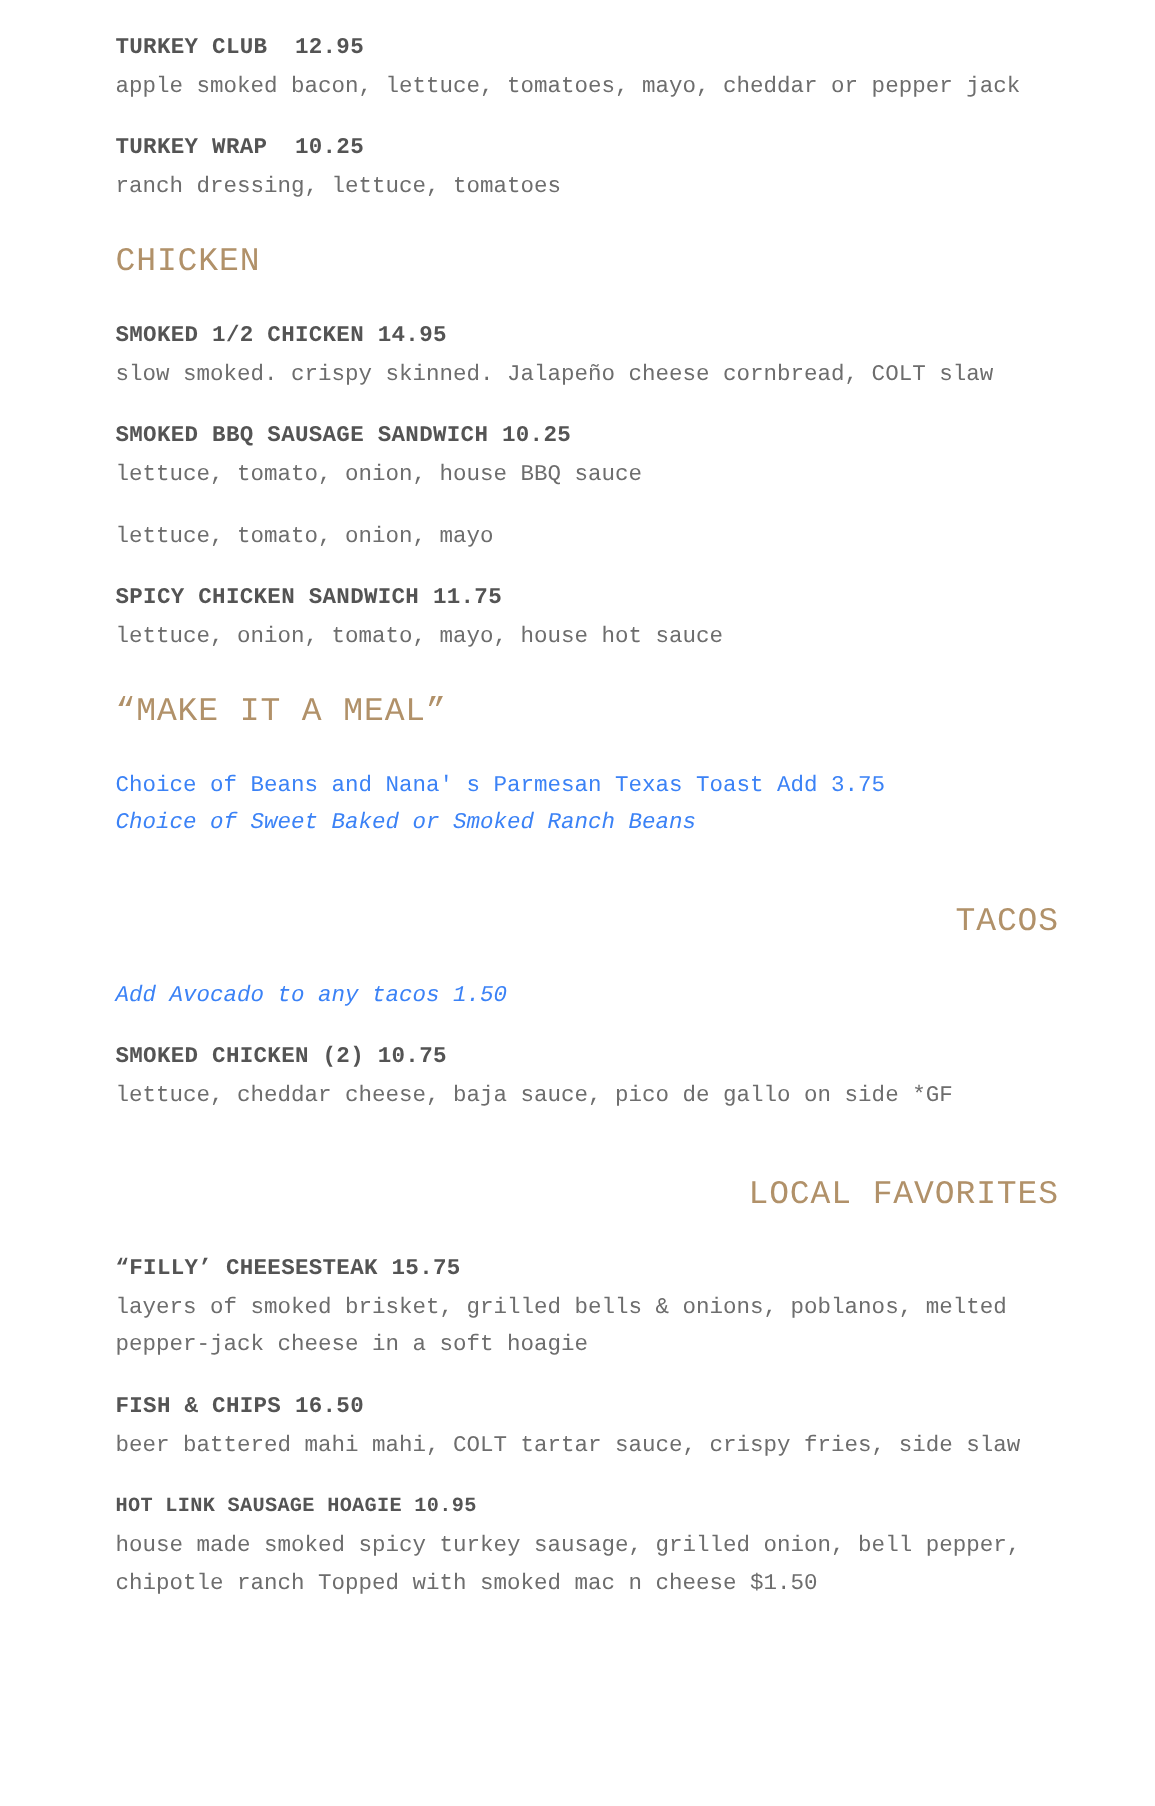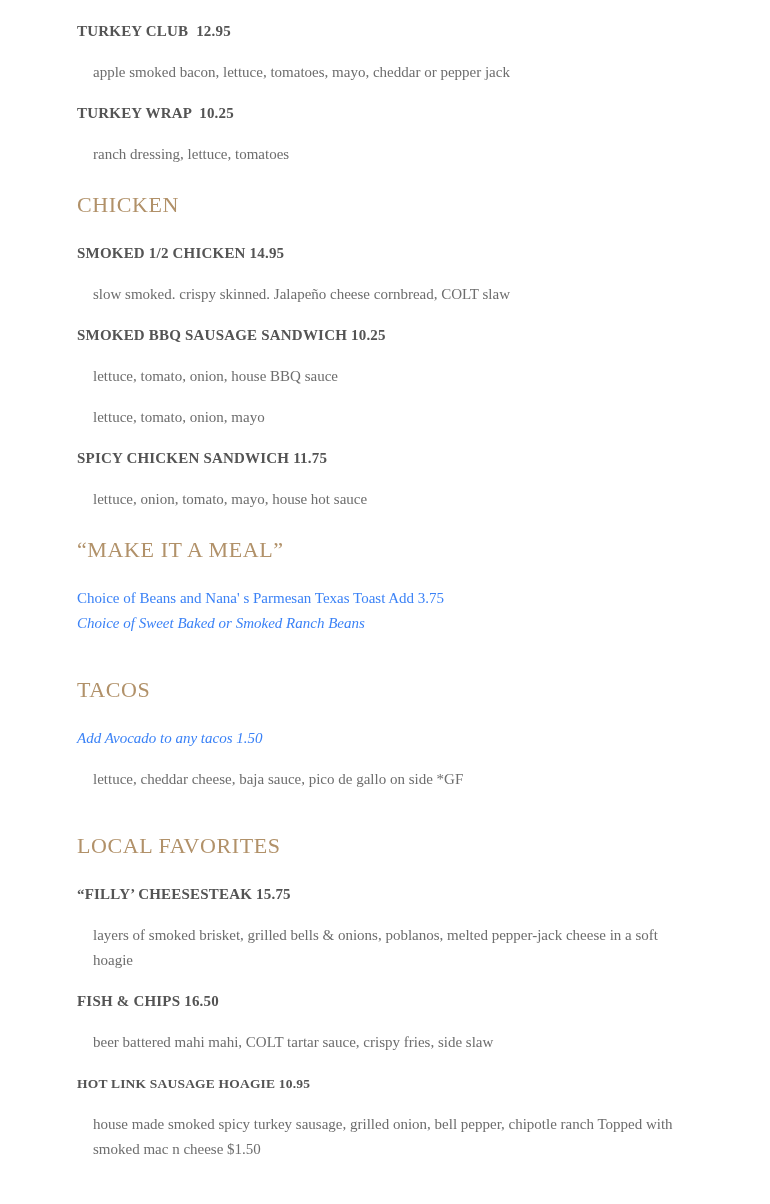--- a/index.html
+++ b/index.html
@@ -6,34 +6,35 @@
     margin: 0;
     padding: 0;
     background: #ffffff;
   }
   .page {
     width: 770px;
     height: 1204px;
     box-sizing: border-box;
     padding: 19px 64px 20px 77px;
     background: #ffffff;
-    font-family: Liberation Serif, serif;
+    font-family: Liberation Mono, monospace;
     overflow: hidden;
   }
   .section-heading {
     font-size: 22px;
     font-weight: 400;
     color: #b19169;
     letter-spacing: 0.6px;
     margin: 24px 0 22px 0;
     line-height: 28px;
     white-space: pre-wrap;
   }
   .section.extra-gap .section-heading {
     margin-top: 40px;
+    text-align: right;
   }
   .menu-item {
     margin-bottom: 16px;
   }
   .item-title {
     font-size: 15px;
     font-weight: 700;
     color: #545454;
     margin: 0 0 1px 0;
     line-height: 25px;
@@ -43,21 +44,21 @@
   .item-title .title-rest {
     font-weight: 600;
   }
   .menu-item.small-title .item-title {
     font-size: 13.5px;
   }
   .item-desc {
     font-size: 15px;
     font-weight: 400;
     color: #6d6d6d;
-    margin: 16px;
+    margin: 0;
     line-height: 25px;
   }
   .note {
     font-size: 15px;
     color: #3b82f6;
     margin: 0;
     line-height: 25px;
   }
   .note.italic {
     font-style: italic;
@@ -108,20 +109,21 @@
       <p class="note italic">Choice of Sweet Baked or Smoked Ranch Beans</p>
     </div>
   </div>
 
   <div class="section extra-gap">
     <h2 class="section-heading">TACOS</h2>
     <div class="notes-block">
       <p class="note italic">Add Avocado to any tacos 1.50</p>
     </div>
     <div class="menu-item">
+      <h4 class="item-title">SMOKED CHICKEN (2) 10.75</h4>
       <p class="item-desc">lettuce, cheddar cheese, baja sauce, pico de gallo on side *GF</p>
     </div>
   </div>
 
   <div class="section extra-gap">
     <h2 class="section-heading">LOCAL FAVORITES</h2>
     <div class="menu-item">
       <h4 class="item-title">“FILLY’ CHEESESTEAK 15.75</h4>
       <p class="item-desc">layers of smoked brisket, grilled bells &amp; onions, poblanos, melted pepper-jack cheese in a soft hoagie</p>
     </div>

